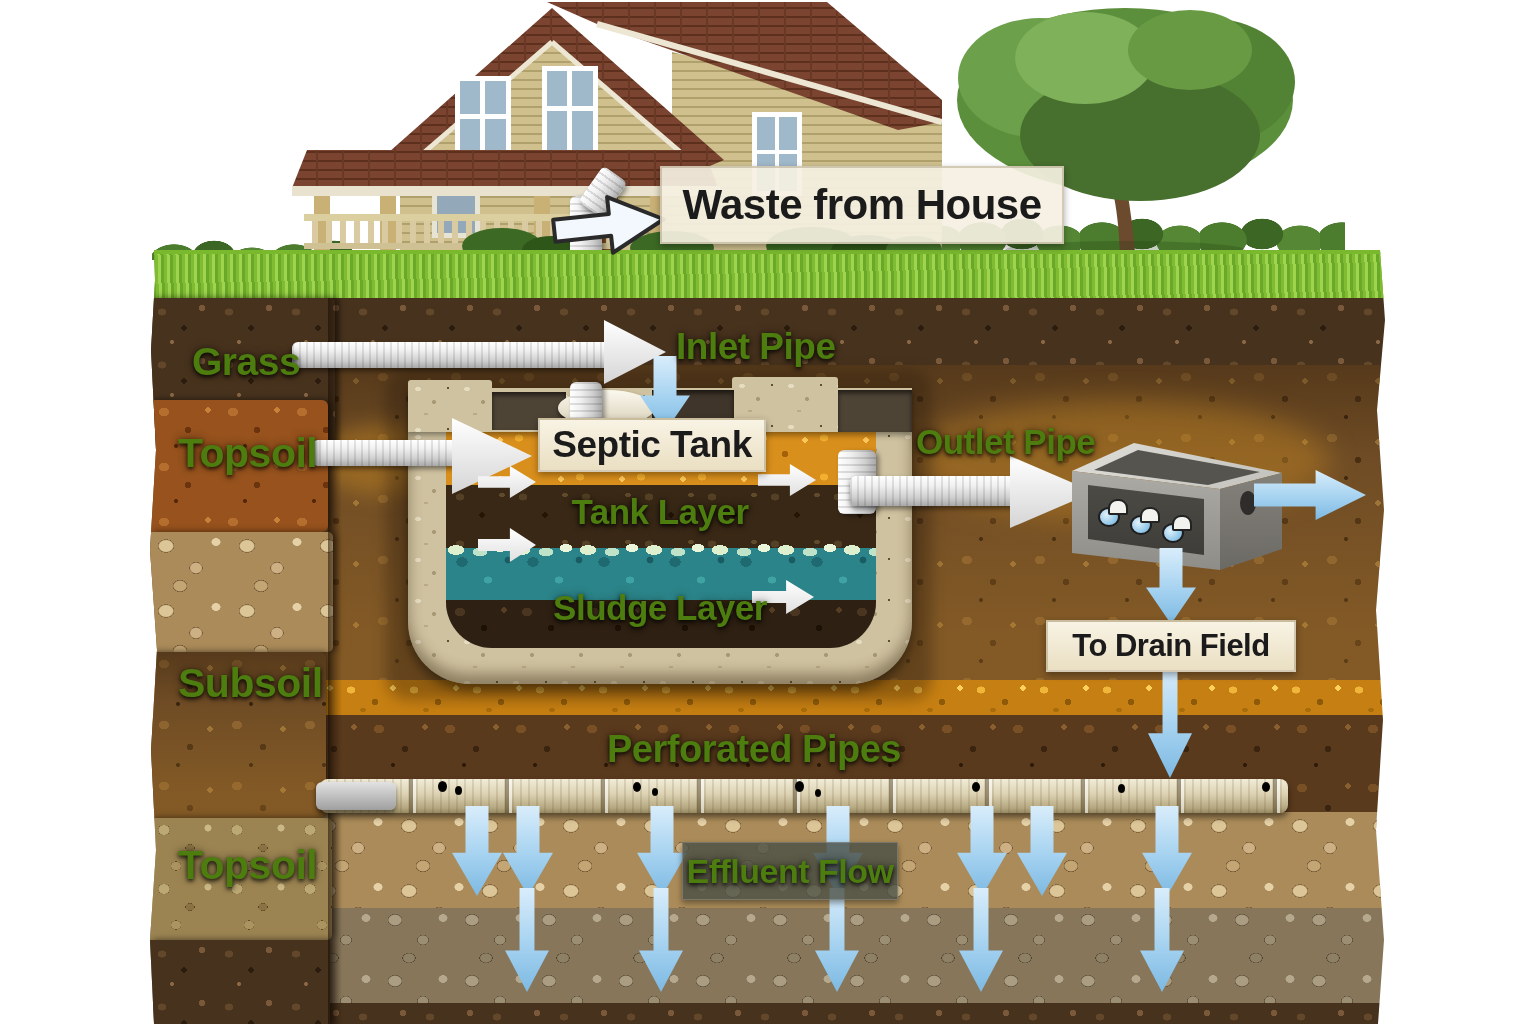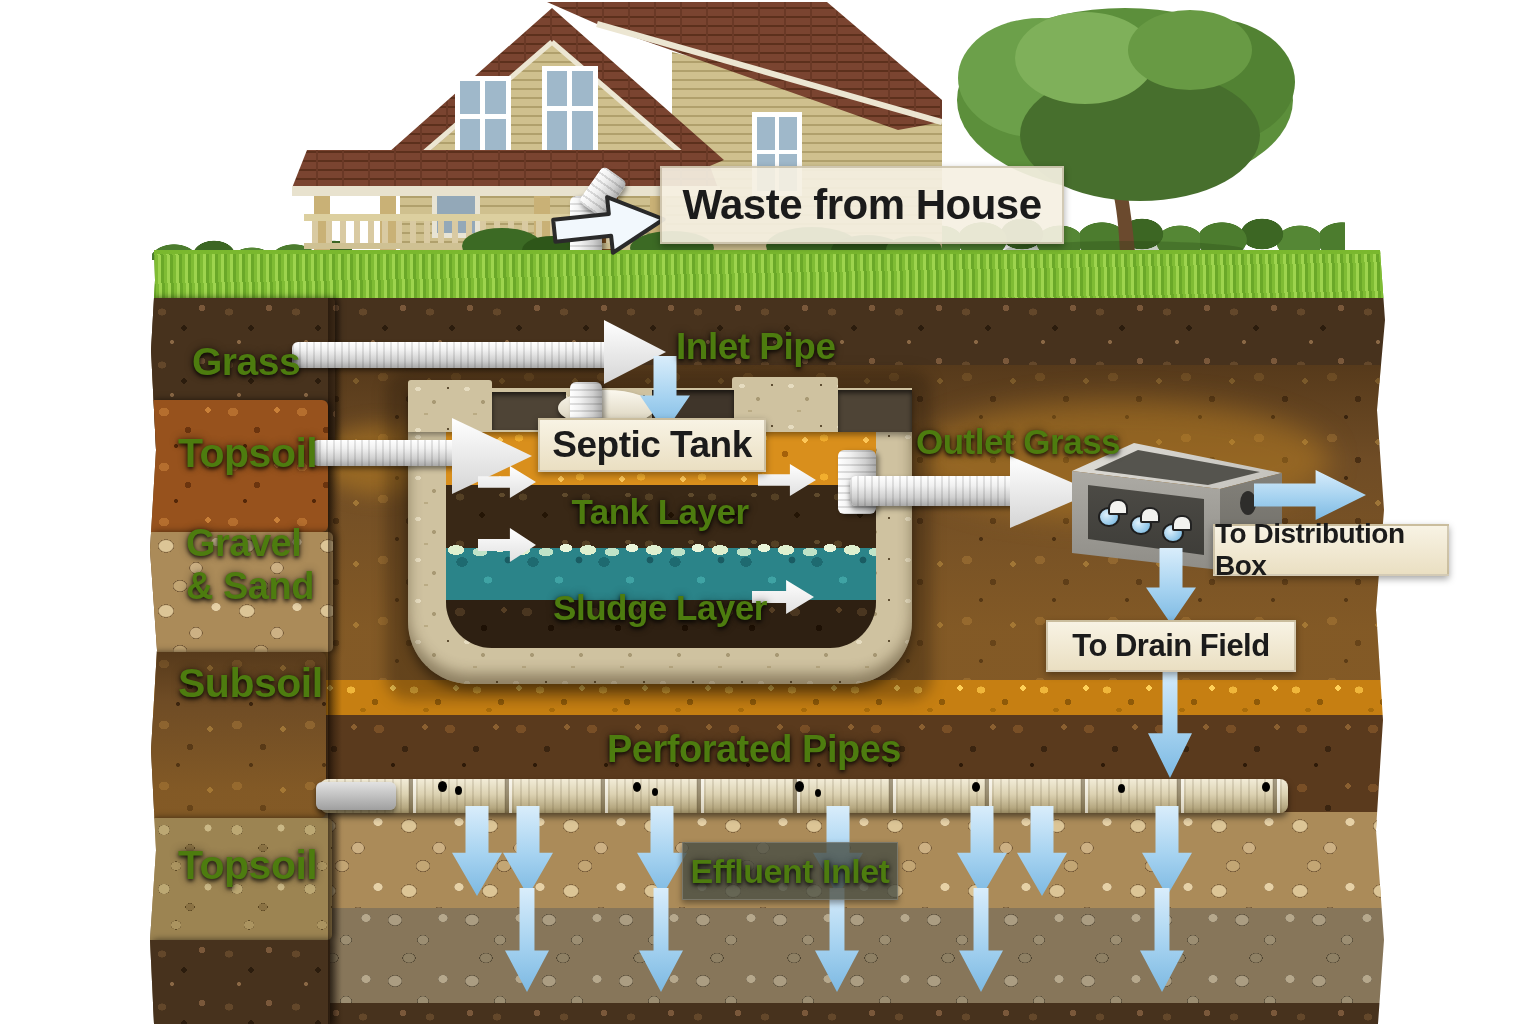--- a/index.html
+++ b/index.html
@@ -334,41 +334,37 @@
 
   <svg class="abs" style="left:548px;top:190px;transform:rotate(-6deg);" width="122" height="70" viewBox="0 0 122 70">
     <path d="M6,24 L62,24 L62,7 L116,35 L62,63 L62,46 L6,46 Z" fill="#f2f8fd" stroke="#2a2a2a" stroke-width="4" stroke-linejoin="round"></path>
   </svg>
 
   <div class="abs wlabel" style="left:676px;top:326px;font-size:37px;">Inlet Pipe</div>
 
   <div class="abs plate" style="left:660px;top:166px;width:400px;height:74px;font-size:42px;background:rgba(245,240,226,.92);">
     <span>Waste from House</span>
   </div>
-  <div class="abs wlabel" style="left:916px;top:422px;font-size:35px;">Outlet Grass</div>
+  <div class="abs wlabel" style="left:916px;top:422px;font-size:35px;">Outlet Pipe</div>
 
   <div class="abs plate" style="left:538px;top:418px;width:224px;height:50px;font-size:37px;">
     <span>Septic Tank</span>
   </div>
 
   <div class="abs wlabel" style="left:660px;top:492px;transform:translateX(-50%);font-size:35px;">Tank Layer</div>
   <div class="abs wlabel" style="left:660px;top:588px;transform:translateX(-50%);font-size:35px;">Sludge Layer</div>
 
-  <div class="abs plate" style="left:1213px;top:524px;width:232px;height:48px;font-size:28px;">
-    <span>To Distribution Box</span>
-  </div>
   <div class="abs wlabel" style="left:754px;top:728px;transform:translateX(-50%);font-size:38px;">Perforated Pipes</div>
 
   <div class="abs plate" style="left:1046px;top:620px;width:246px;height:48px;font-size:31px;">
     <span>To Drain Field</span>
   </div>
 
   <div class="abs graybox" style="left:682px;top:842px;width:214px;height:56px;">
-    <span class="wlabel" style="position:static;font-size:34px;">Effluent Inlet</span>
+    <span class="wlabel" style="position:static;font-size:34px;">Effluent Flow</span>
   </div>
 
   <div class="abs wlabel" style="left:192px;top:340px;font-size:39px;">Grass</div>
   <div class="abs wlabel" style="left:178px;top:430px;font-size:41px;">Topsoil</div>
-  <div class="abs wlabel" style="left:186px;top:522px;font-size:38px;width:140px;line-height:1.12;white-space:normal;">Gravel &amp; Sand</div>
   <div class="abs wlabel" style="left:178px;top:660px;font-size:41px;">Subsoil</div>
   <div class="abs wlabel" style="left:178px;top:842px;font-size:41px;">Topsoil</div>
 
 </div>
 
 </body></html>

